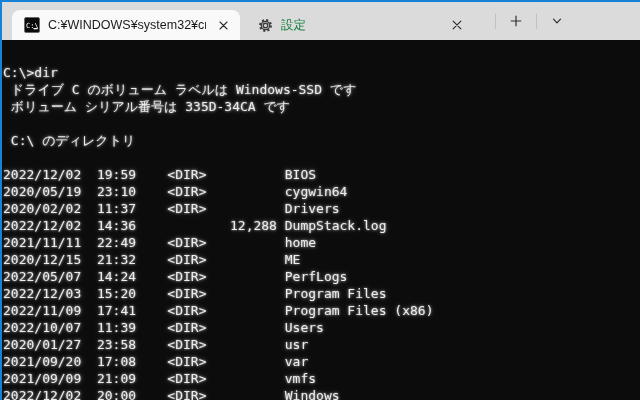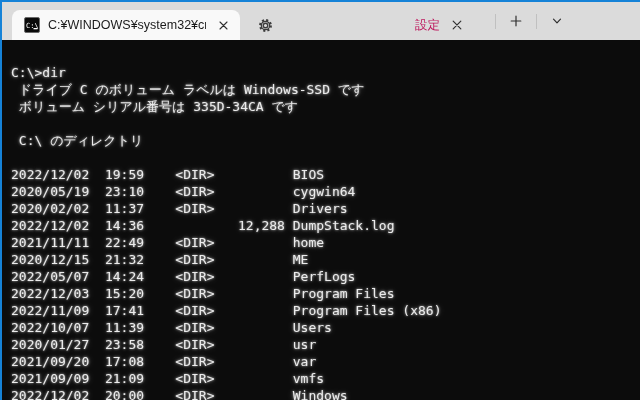--- a/index.html
+++ b/index.html
@@ -28,41 +28,41 @@
     border-radius: 8px 8px 0 0;
     cursor: default;
   }
   .tab.active { background: #F9F9F9; margin-left: 10px; }
   .tab.inactive { background: transparent; margin-left: 6px; }
   .tabtitle {
     font-size: 12.5px; color: #1b1b1b;
     white-space: nowrap; overflow: hidden;
     flex: 1 1 auto;
   }
-  .tab.inactive .tabtitle { color: #be185d; flex: 1 1 auto; text-align: right; }
+  .tab.inactive .tabtitle { color: #15803d; flex: 1 1 auto; }
   .tabicon { flex: 0 0 auto; display: flex; align-items: center; }
   .tabclose {
     flex: 0 0 auto; width: 18px; height: 18px;
     display: flex; align-items: center; justify-content: center;
     border-radius: 3px; cursor: pointer;
   }
   .vsep { width: 1px; height: 15px; background: #C0C0C0; align-self: center; margin: 0 7px; }
   .barbtn {
     width: 26px; height: 26px; align-self: center;
     background: transparent; border: none;
     display: flex; align-items: center; justify-content: center;
     border-radius: 4px; cursor: pointer;
   }
   .spacer { flex: 0 0 14px; align-self: center; }
 
   
   .terminal {
     flex: 1 1 auto; overflow: hidden;
     background: #0C0C0C;
-    padding: 24px 6px 0 9px;
+    padding: 24px 6px 0 1px;
   }
   .terminal pre {
     font-family: "DejaVu Sans Mono", "Liberation Mono", monospace;
     font-size: 13px; line-height: 17px;
     color: #ECECEC;
     white-space: pre;
     text-shadow: 0 0 2.5px rgba(255,255,255,0.80), 0 0 7px rgba(255,255,255,0.30);
   }
 </style>
 </head>

